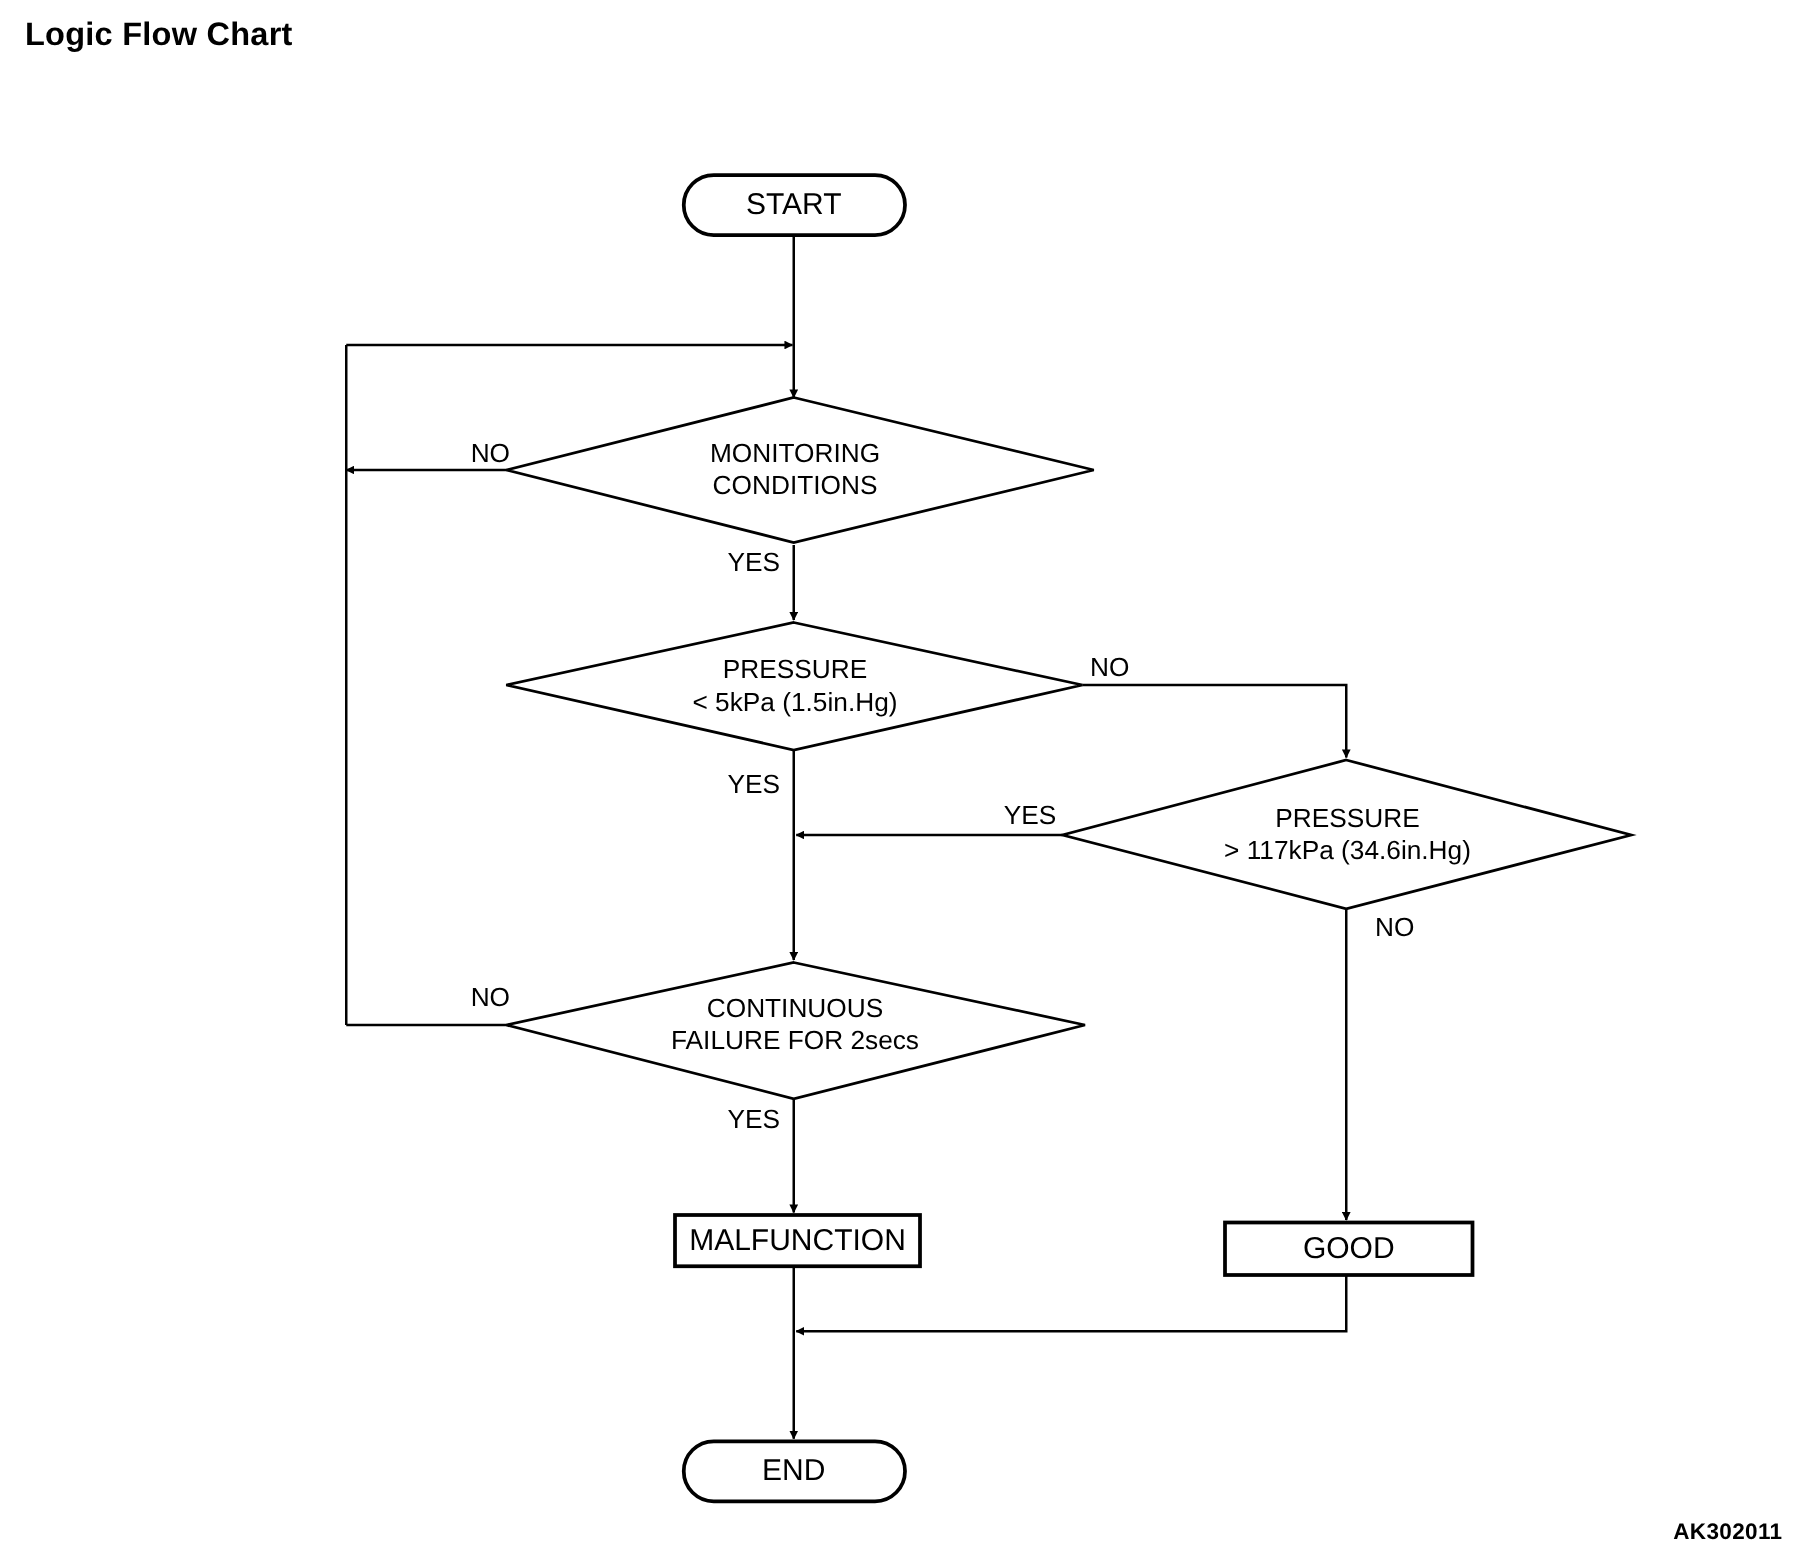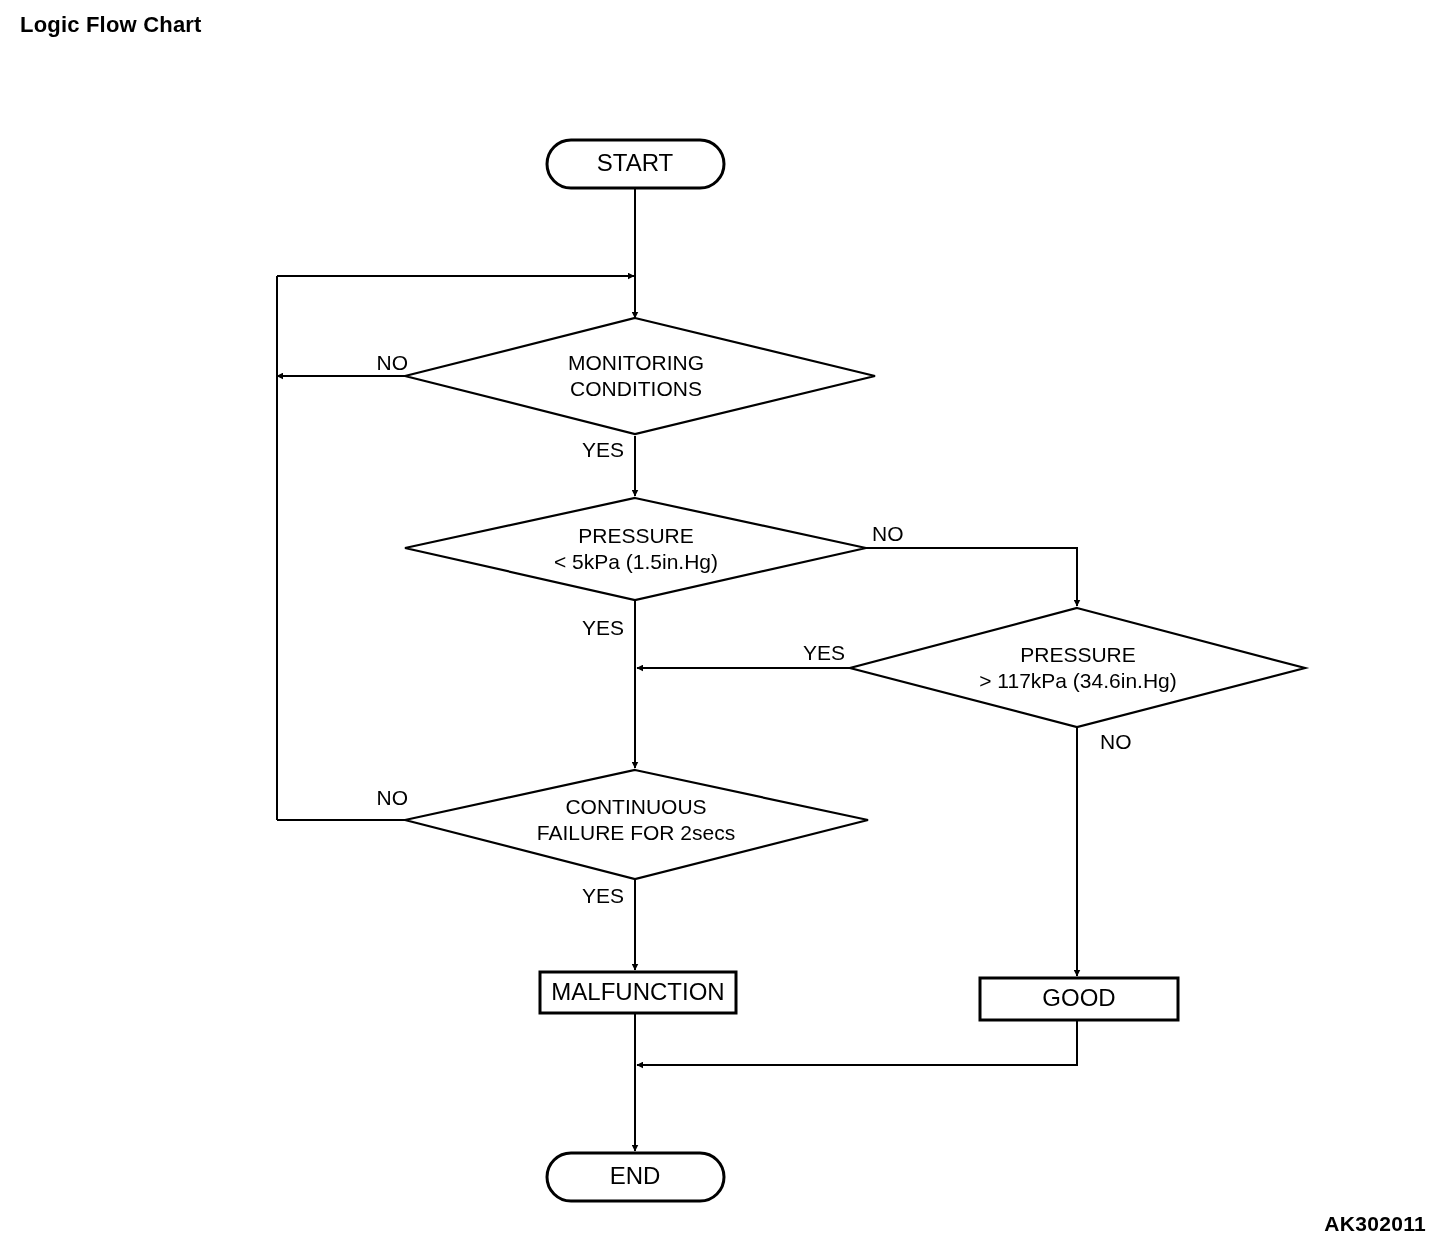--- a/index.html
+++ b/index.html
@@ -12,30 +12,30 @@
     height: 1248px;
     font-family: "Liberation Sans", sans-serif;
     color: #000000;
     position: relative;
     overflow: hidden;
   }
   #page-title {
     position: absolute;
     left: 20px;
     top: 12px;
-    font-size: 22px;
+    font-size: 26px;
     font-weight: bold;
     letter-spacing: 0.2px;
     color: #000;
   }
   #watermark {
     position: absolute;
     right: 14px;
     bottom: 12px;
-    font-size: 21px;
+    font-size: 18px;
     font-weight: bold;
     letter-spacing: 0.3px;
     color: #000;
   }
   #flow-svg {
     position: absolute;
     left: 0;
     top: 0;
   }
   .shape-stroke {

